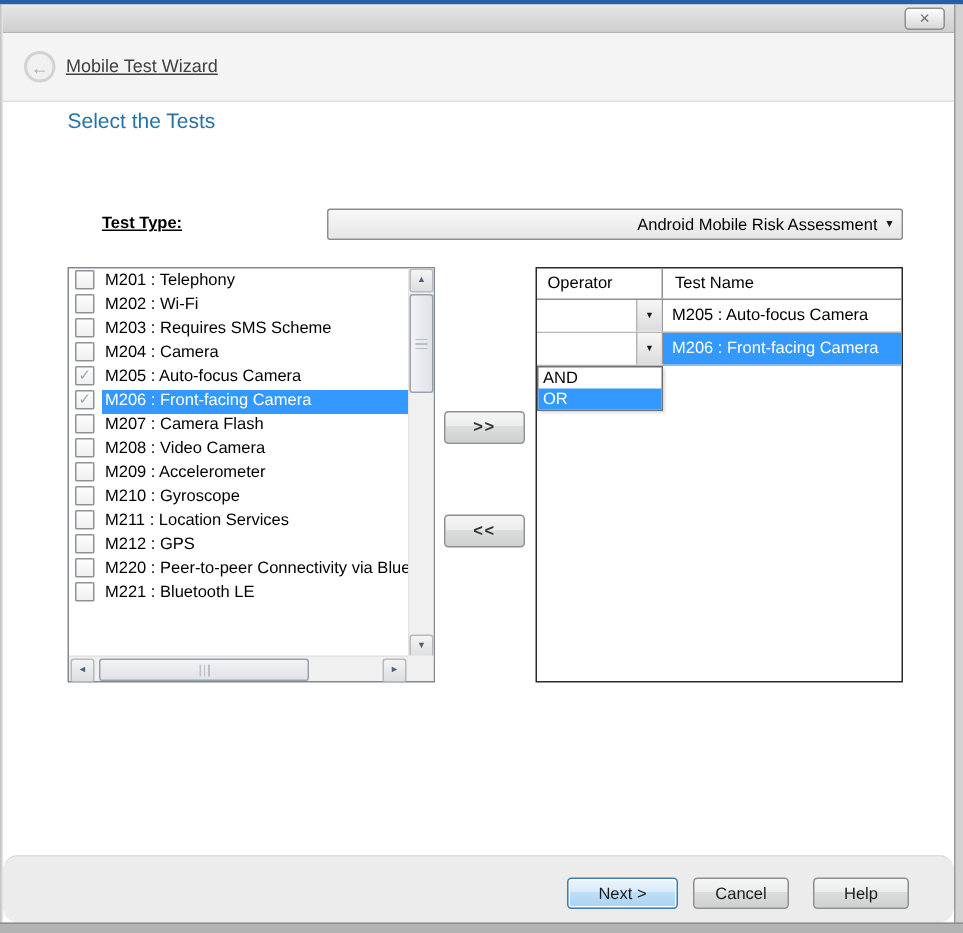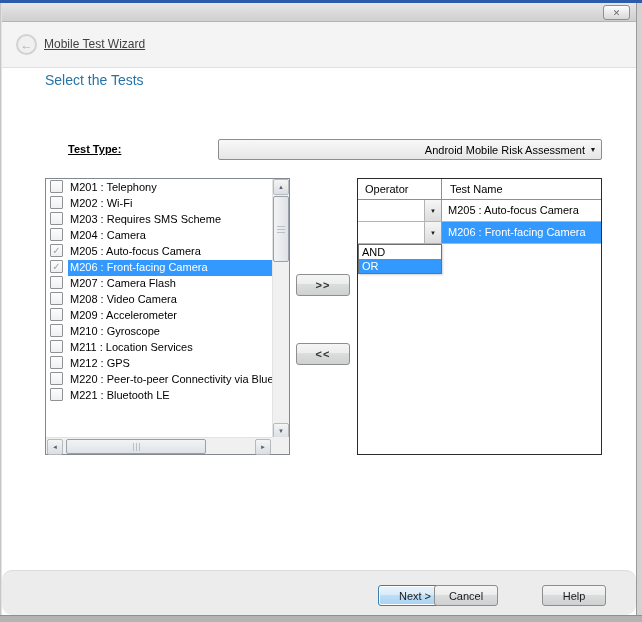--- a/index.html
+++ b/index.html
@@ -83,21 +83,21 @@
     z-index:5; box-shadow:1px 1px 2px rgba(0,0,0,.18); }
   .op-item { height:14px; line-height:14px; padding-left:3px; }
   .op-item.hl { background:var(--sel,#3399ff); color:#fff; }
 
   
   .footer { position:absolute; left:2px; top:570px; width:634px; height:45px; background:#ececec; border-top:1px solid #dcdcdc;border-radius:10px; }
   .fbtn { position:absolute; top:14px; height:21px; border:1px solid #8e8e8e; border-radius:3px;
     background:linear-gradient(#f5f5f5,#eceded 45%,#dcdddd 46%,#cfd0d1); font-size:11px; color:#1a1a1a;
     display:flex; align-items:center; justify-content:center; }
   .fbtn.next { left:376px; width:74px; border-color:#3c7fb1; background:linear-gradient(#eaf4fc,#d9ecfa 45%,#bfdff7 46%,#a9d2f3); box-shadow:inset 0 0 0 1px #fdfdfd; }
-  .fbtn.cancel { left:432px; width:64px; }
+  .fbtn.cancel { left:460px; width:64px; }
   .fbtn.help { left:540px; width:64px; }
 </style>
 </head>
 <body>
 
 <div class="window">
   <div class="top-accent"></div>
 
   <div class="titlebar">
     <div class="close-btn">

